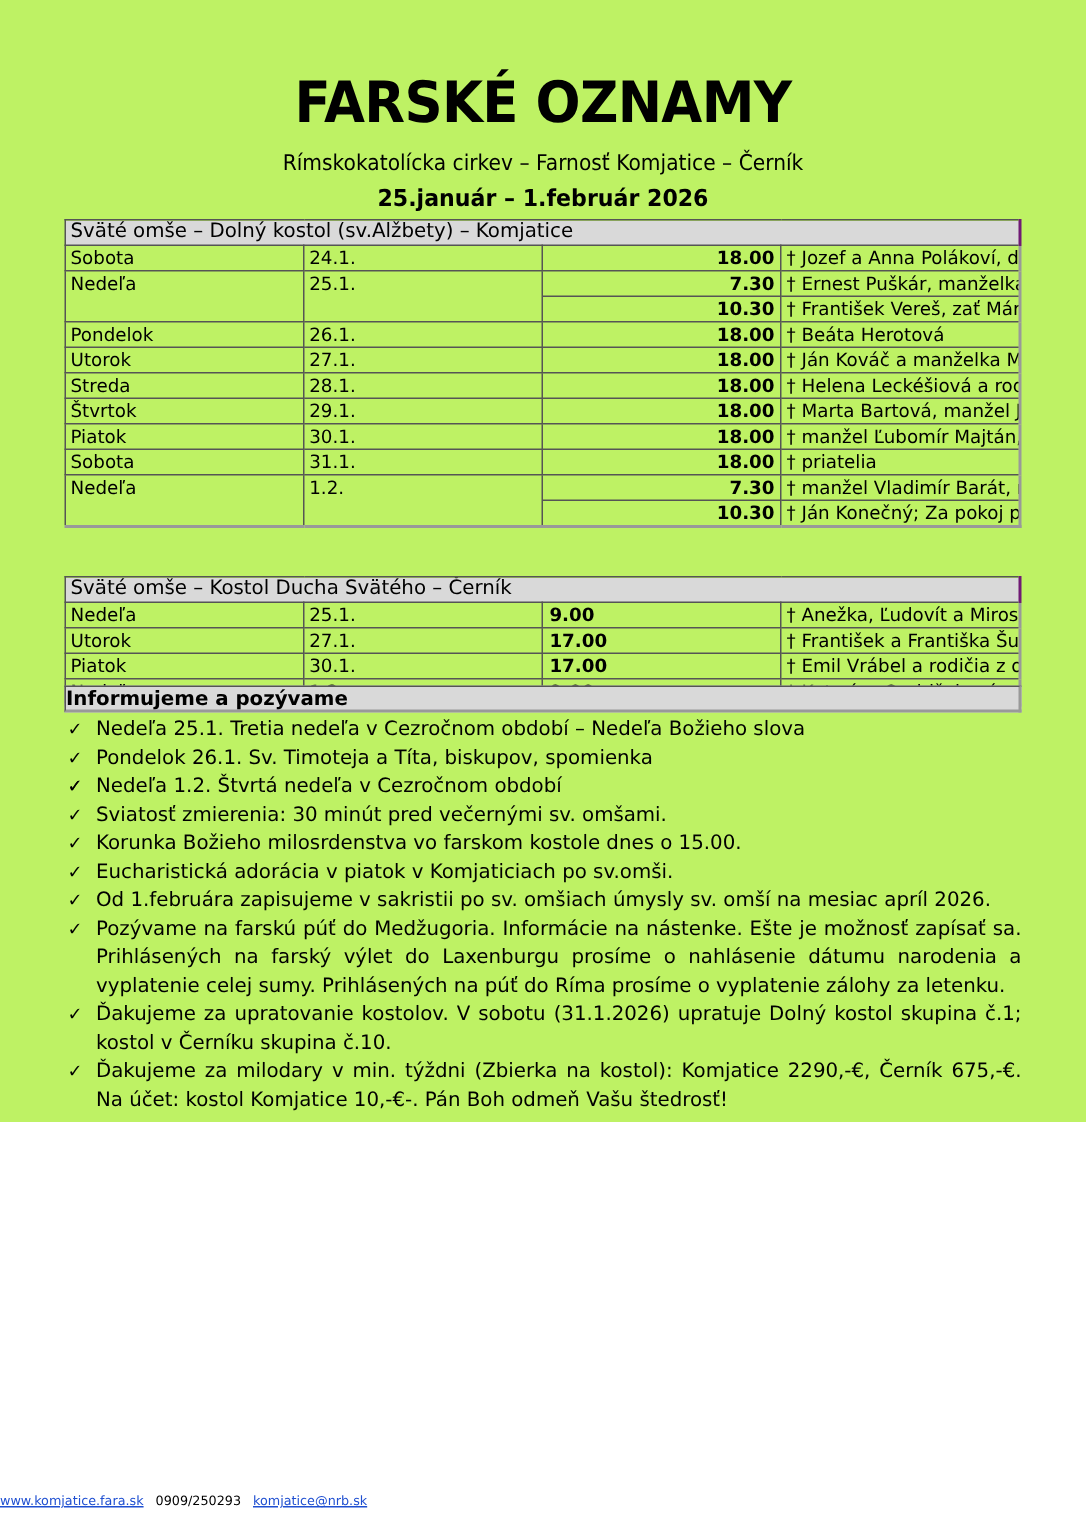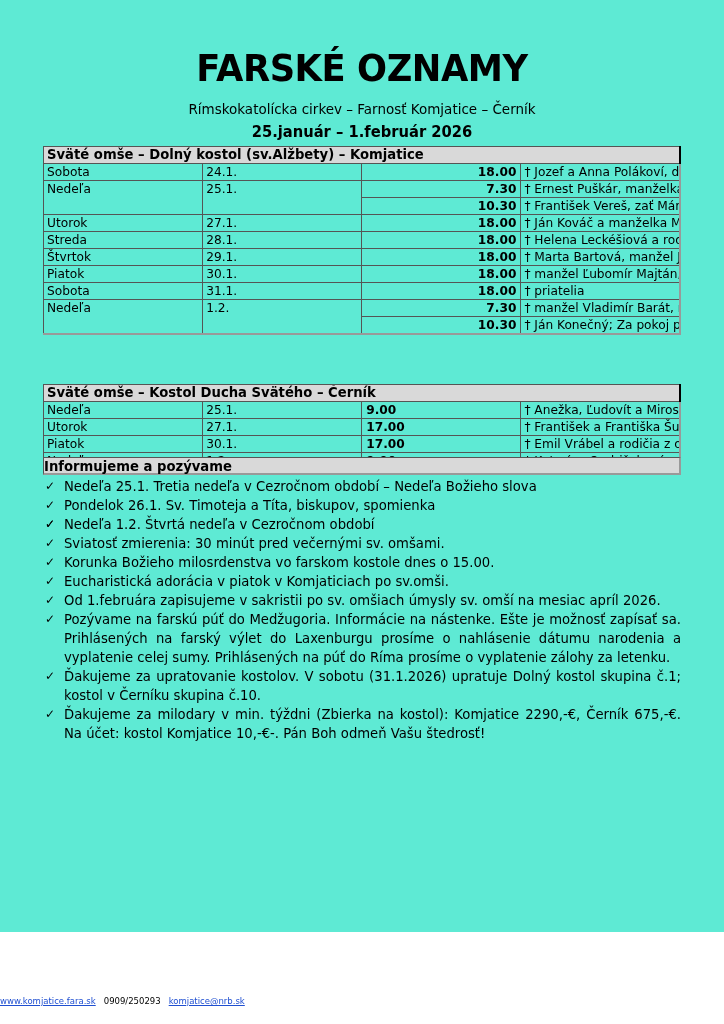--- a/index.html
+++ b/index.html
@@ -1,32 +1,32 @@
 <!DOCTYPE html>
 <html><head>
 <meta charset="utf-8">
 <style>
   html, body { margin: 0; padding: 0; background: #ffffff; }
   body { width: 724px; height: 1024px; position: relative; overflow: hidden;
          font-family: "DejaVu Sans", sans-serif; color: #000; }
-  .page { position: absolute; left: 0; top: 0; width: 724px; height: 932px; background: #5eead4; }
+  .page { position: absolute; left: 0; top: 0; width: 724px; height: 748px; background: #bef264; }
   .title { position: absolute; left: 0; width: 724px; top: 46px; text-align: center;
            font-family: "DejaVu Sans", sans-serif; font-weight: bold; font-size: 38px;
            letter-spacing: -0.5px; transform: scaleX(0.93); transform-origin: center; }
   .subtitle { position: absolute; left: 0; width: 724px; top: 101px; text-align: center;
               font-size: 14.5px; transform: scaleX(0.93); }
   .dates { position: absolute; left: 0; width: 724px; top: 123px; text-align: center;
            font-size: 15.5px; font-weight: bold; transform: scaleX(0.95); }
 
   table.mass { position: absolute; left: 43px; width: 638px; border-collapse: collapse;
                font-size: 12.2px; table-layout: fixed; }
   table.mass td, table.mass th { border: 1px solid #555; padding: 0 3px; height: 16px;
                line-height: 16px; white-space: nowrap; overflow: hidden; }
-  table.mass th { background: #d9d9d9; text-align: left; font-weight: bold; font-size: 13.2px;
-                  border-right: 2px solid #000000; }
+  table.mass th { background: #d9d9d9; text-align: left; font-weight: normal; font-size: 13.2px;
+                  border-right: 2px solid #701a75; }
   table.mass td.day { width: 70px; }
   table.mass td.date { width: 42px; text-align: left; }
   table.mass td.time { width: 49px; text-align: right; font-weight: bold; padding-right: 4px; }
   table.mass td.intent { border-right: 2px solid #999; }
   table.mass tr:last-child td { border-bottom: 2px solid #999; }
   td.noborder-bottom { border-bottom: none !important; }
   td.noborder-top { border-top: none !important; }
   .t1 { top: 146px; }
   .t2 { top: 384px; }
   .t2 td.day { width: 74px; }
@@ -74,20 +74,26 @@
       <td class="time">7.30</td>
       <td class="intent">† Ernest Puškár, manželka Gizela</td>
     </tr>
     <tr>
       <td class="day noborder-top"></td>
       <td class="date noborder-top"></td>
       <td class="time">10.30</td>
       <td class="intent">† František Vereš, zať Mário</td>
     </tr>
     <tr>
+      <td class="day">Pondelok</td>
+      <td class="date">26.1.</td>
+      <td class="time">18.00</td>
+      <td class="intent">† Beáta Herotová</td>
+    </tr>
+    <tr>
       <td class="day">Utorok</td>
       <td class="date">27.1.</td>
       <td class="time">18.00</td>
       <td class="intent">† Ján Kováč a manželka Mária, zaťovia Štefan a Tibor</td>
     </tr>
     <tr>
       <td class="day">Streda</td>
       <td class="date">28.1.</td>
       <td class="time">18.00</td>
       <td class="intent">† Helena Leckéšiová a rodina</td>

